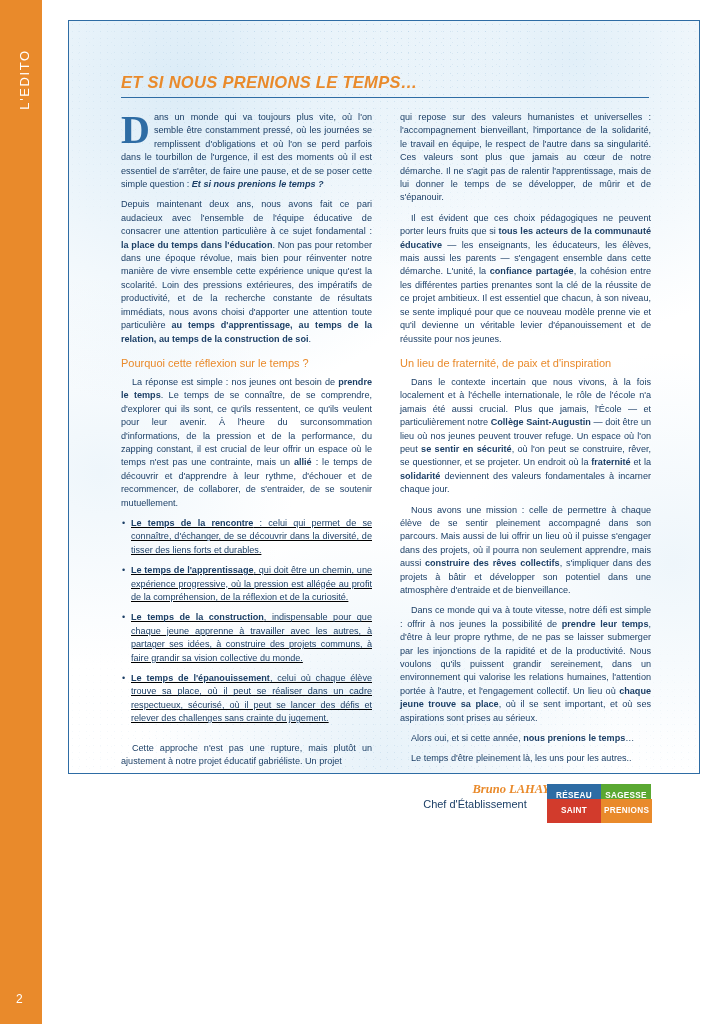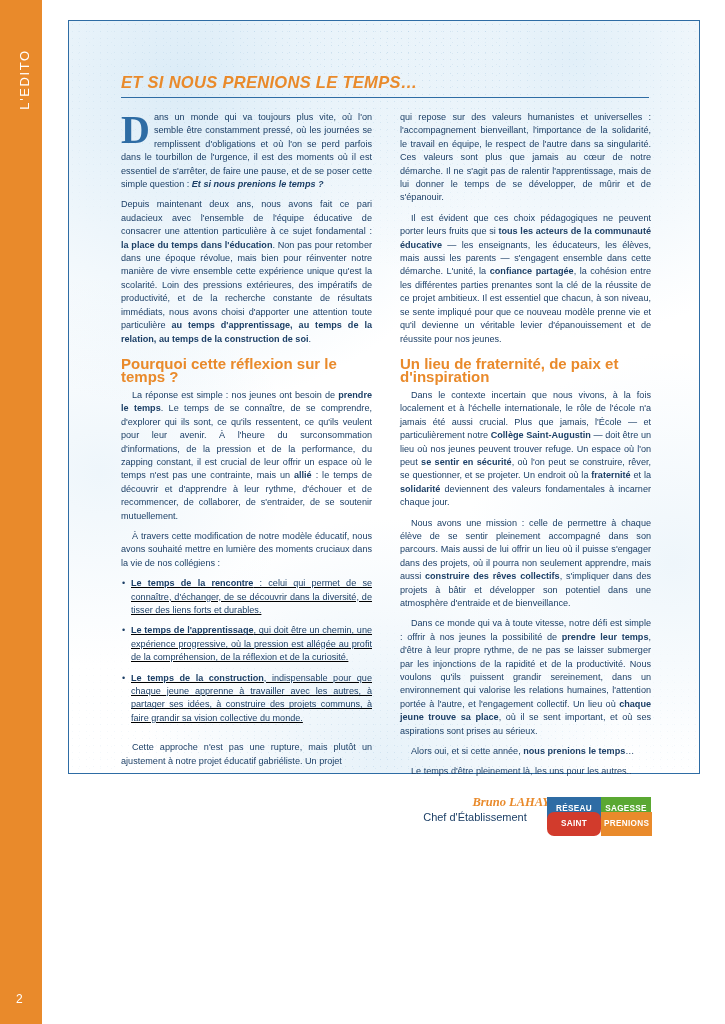--- a/index.html
+++ b/index.html
@@ -127,22 +127,22 @@
     color: #2e6ca4;
     font-size: 40px;
     line-height: 33px;
     font-weight: bold;
     padding: 2px 4px 0 0;
     font-family: "Liberation Serif", serif;
   }
   .subhead {
     margin: 11px 0 6px 0;
     color: #e98a2b;
-    font-size: 15px;
-    font-weight: bold;
+    font-size: 11px;
+    font-weight: normal;
     line-height: 13px;
   }
   .b { font-weight: bold; }
   .bi { font-weight: bold; font-style: italic; }
   ul.bullets {
     margin: 2px 0 16px 0;
     padding: 0;
     list-style: none;
     text-decoration: underline;
   }
@@ -202,21 +202,21 @@
     align-items: center;
     justify-content: center;
     color: #ffffff;
     font-size: 8.2px;
     font-weight: bold;
     letter-spacing: 0.3px;
     padding: 12px 3px;
   }
   .logo-blue { background: #2e6ca4; }
   .logo-green { background: #5aa832; }
-  .logo-red { background: #d23b2c; border-radius: 7px; }
+  .logo-red { background: #d23b2c; }
   .logo-orange { background: #e98a2b; }
 </style>
 </head>
 <body>
 
 <div class="page">
 
   <div class="left-band">
     <div class="edito-label">L'EDITO</div>
     <div class="page-number">2</div>
@@ -233,26 +233,26 @@
       <div class="col">
 
         <p class="dropcap-para"><span class="dropcap">D</span><span>ans un monde qui va toujours plus vite, où l'on semble être constamment pressé, où les journées se remplissent d'obligations et où l'on se perd parfois dans le tourbillon de l'urgence, il est des moments où il est essentiel de s'arrêter, de faire une pause, et de se poser cette simple question : </span><span class="bi">Et si nous prenions le temps ?</span></p>
 
         <p><span>Depuis maintenant deux ans, nous avons fait ce pari audacieux avec l'ensemble de l'équipe éducative de consacrer une attention particulière à ce sujet fondamental : </span><span class="b">la place du temps dans l'éducation</span><span>. Non pas pour retomber dans une époque révolue, mais bien pour réinventer notre manière de vivre ensemble cette expérience unique qu'est la scolarité. Loin des pressions extérieures, des impératifs de productivité, et de la recherche constante de résultats immédiats, nous avons choisi d'apporter une attention toute particulière </span><span class="b">au temps d'apprentissage, au temps de la relation, au temps de la construction de soi</span><span>.</span></p>
 
         <div class="subhead">Pourquoi cette réflexion sur le temps ?</div>
 
         <p class="indent"><span>La réponse est simple : nos jeunes ont besoin de </span><span class="b">prendre le temps</span><span>. Le temps de se connaître, de se comprendre, d'explorer qui ils sont, ce qu'ils ressentent, ce qu'ils veulent pour leur avenir. À l'heure du surconsommation d'informations, de la pression et de la performance, du zapping constant, il est crucial de leur offrir un espace où le temps n'est pas une contrainte, mais un </span><span class="b">allié</span><span> : le temps de découvrir et d'apprendre à leur rythme, d'échouer et de recommencer, de collaborer, de s'entraider, de se soutenir mutuellement.</span></p>
 
-        <p class="indent">À travers cette modification de notre modèle éducatif, nous avons souhaité mettre en lumière des moments cruciaux dans la vie de nos collégiens :</p>
 
         <ul class="bullets">
           <li><span class="b">Le temps de la rencontre</span><span> : celui qui permet de se connaître, d'échanger, de se découvrir dans la diversité, de tisser des liens forts et durables.</span></li>
           <li><span class="b">Le temps de l'apprentissage</span><span>, qui doit être un chemin, une expérience progressive, où la pression est allégée au profit de la compréhension, de la réflexion et de la curiosité.</span></li>
           <li><span class="b">Le temps de la construction</span><span>, indispensable pour que chaque jeune apprenne à travailler avec les autres, à partager ses idées, à construire des projets communs, à faire grandir sa vision collective du monde.</span></li>
+          <li><span class="b">Le temps de l'épanouissement</span><span>, celui où chaque élève trouve sa place, où il peut se réaliser dans un cadre respectueux, sécurisé, où il peut se lancer des défis et relever des challenges sans crainte du jugement.</span></li>
         </ul>
 
 
         <p class="indent">Cette approche n'est pas une rupture, mais plutôt un ajustement à notre projet éducatif gabriéliste. Un projet</p>
       </div>
 
       <div class="col">
 
         <p>qui repose sur des valeurs humanistes et universelles : l'accompagnement bienveillant, l'importance de la solidarité, le travail en équipe, le respect de l'autre dans sa singularité. Ces valeurs sont plus que jamais au cœur de notre démarche. Il ne s'agit pas de ralentir l'apprentissage, mais de lui donner le temps de se développer, de mûrir et de s'épanouir.</p>
 

